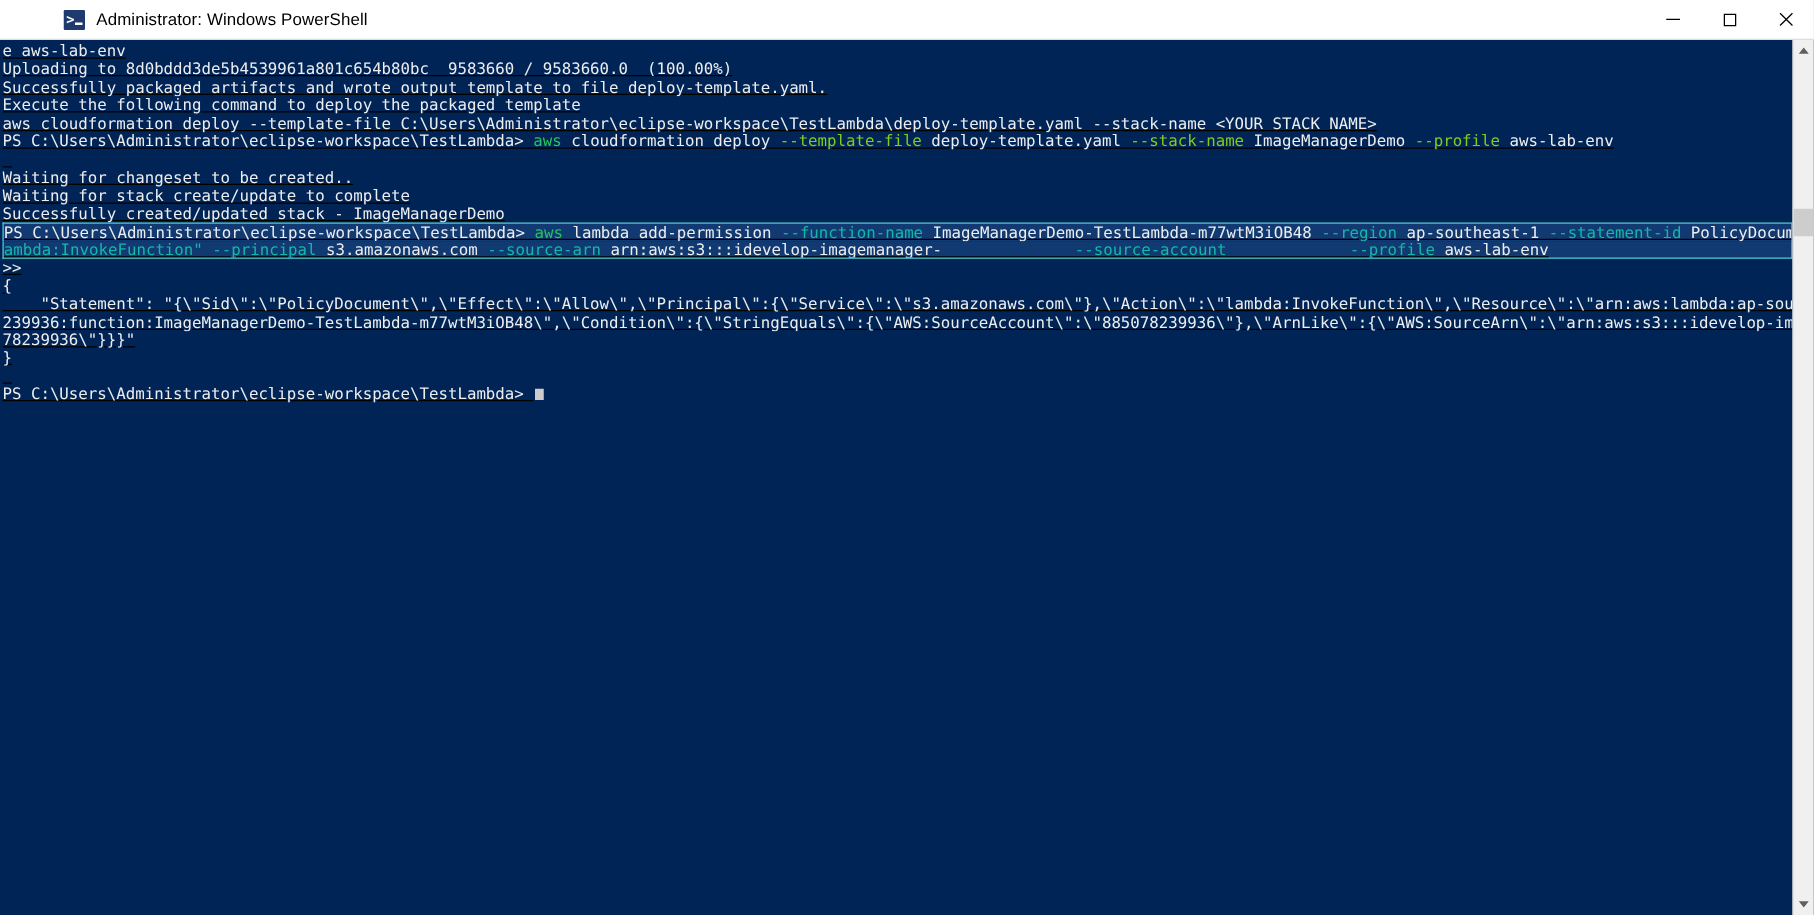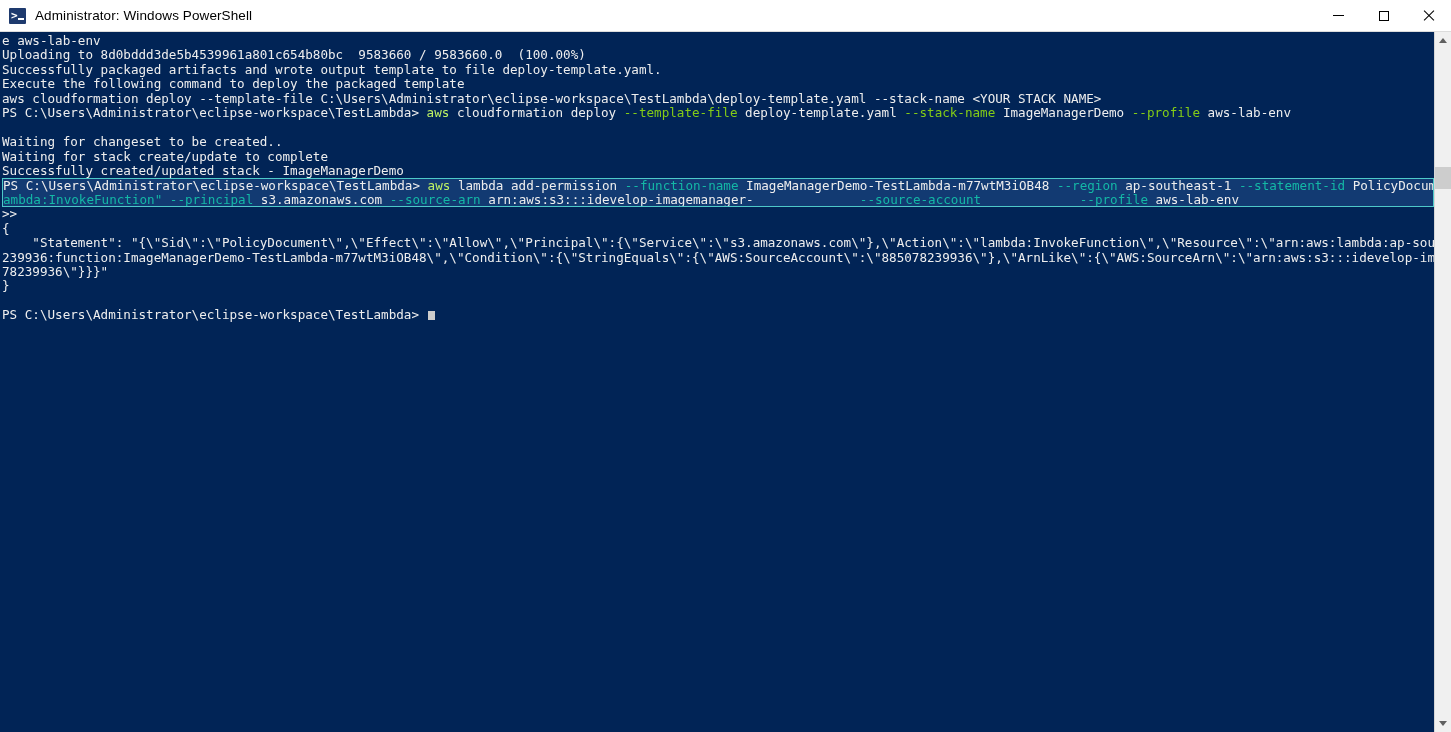--- a/index.html
+++ b/index.html
@@ -34,20 +34,21 @@
     align-items: center;
     justify-content: space-between;
     font-family: "Liberation Sans", sans-serif;
     position: relative;
   }
   .title-left {
     display: flex;
     align-items: center;
     padding-left: 9px;
     gap: 9px;
+    margin-left: 42px;
   }
   .ps-icon {
     width: 17px;
     height: 16px;
     background: #1e3a6e;
     border-radius: 1px;
     position: relative;
     flex: 0 0 auto;
   }
   .ps-icon::before {
@@ -122,20 +123,21 @@
   .glyph-close::before { transform: rotate(45deg); }
   .glyph-close::after  { transform: rotate(-45deg); }
 
   
   #console-area {
     flex: 1 1 auto;
     display: flex;
     background: #012456;
     overflow: hidden;
     position: relative;
+    text-decoration: underline;
   }
   #console {
     flex: 1 1 auto;
     background: #012456;
     color: #eeeeee;
     font-family: "DejaVu Sans Mono", monospace;
     font-size: 12.6px;
     line-height: 14.45px;
     padding: 2px 0 0 2px;
     white-space: pre;
@@ -144,21 +146,21 @@
     letter-spacing: 0px;
   }
   .line {
     height: 14.45px;
     white-space: pre;
     overflow: hidden;
   }
 
   
   .c-default { color: #eeeeee; }
-  .c-cmd     { color: #bef264; }      
+  .c-cmd     { color: #22c55e; }      
   .c-param   { color: #84cc16; }
   .sel-top {
     background: #123a72;
     border-top: 1px solid #4ec9c9;
     border-left: 1px solid #4ec9c9;
     border-right: 1px solid #4ec9c9;
     box-sizing: border-box;
   }
   .sel-bottom {
     background: #123a72;

